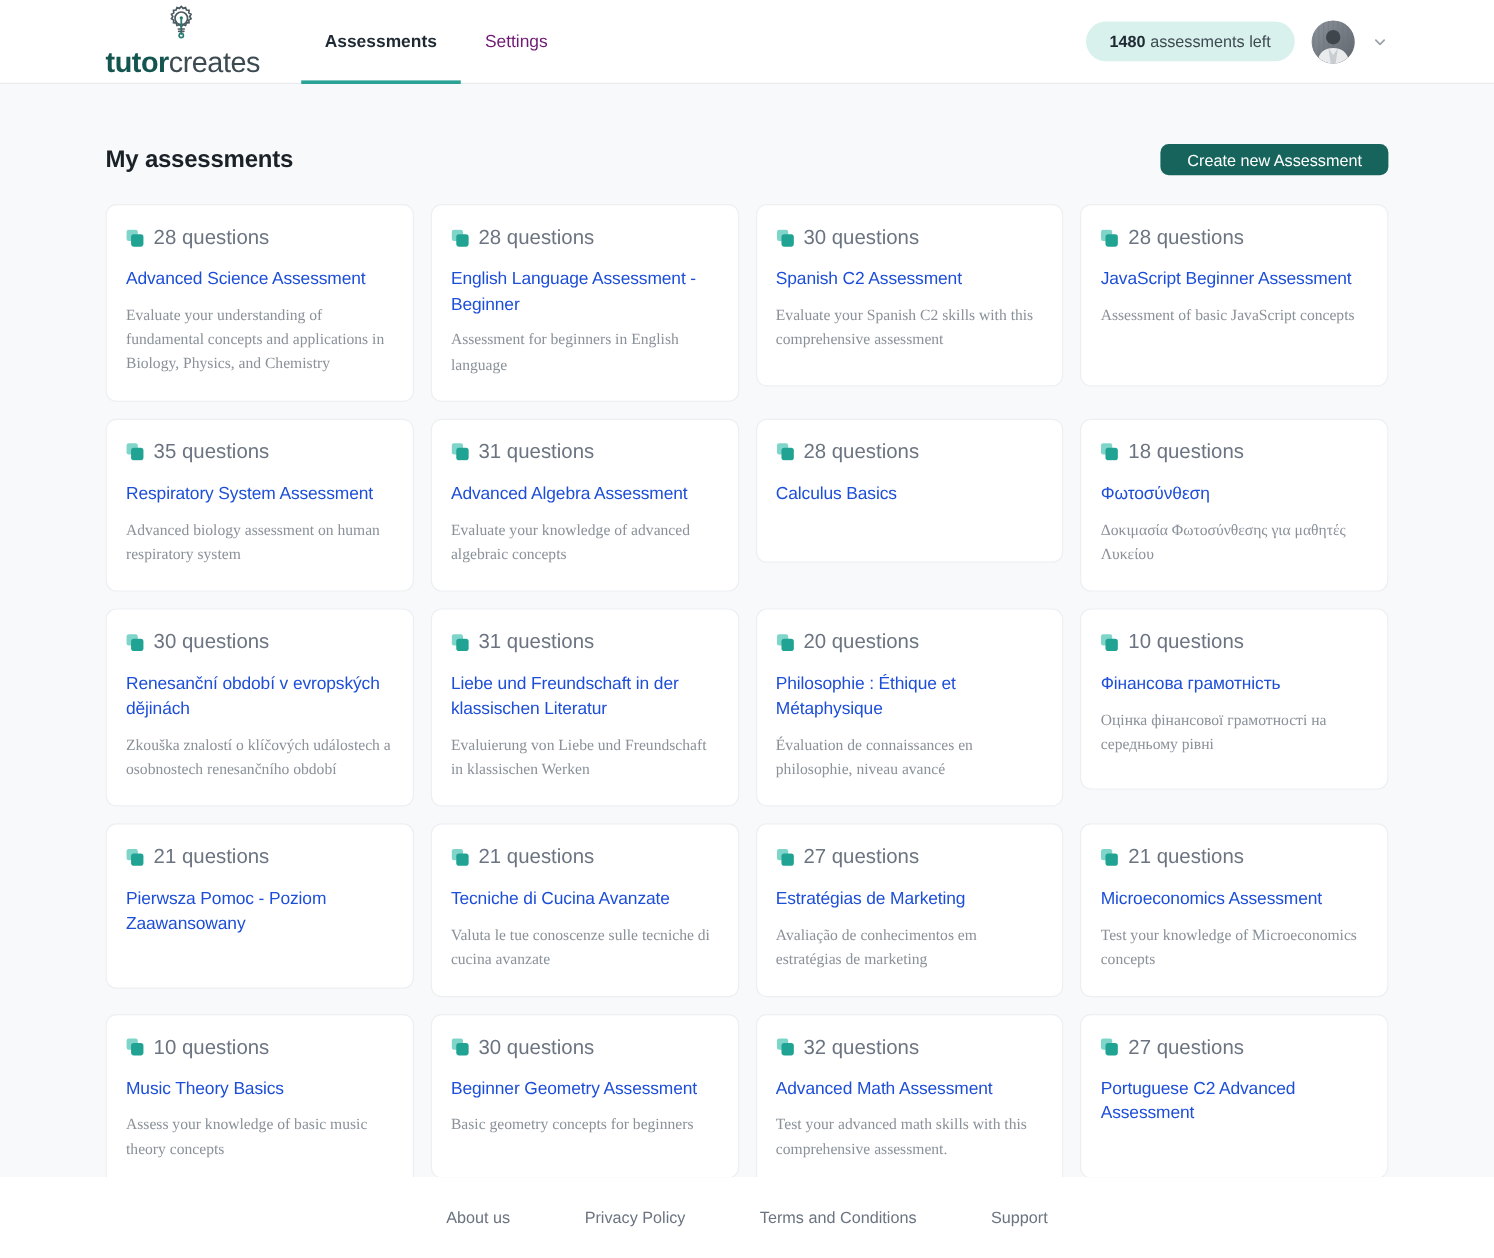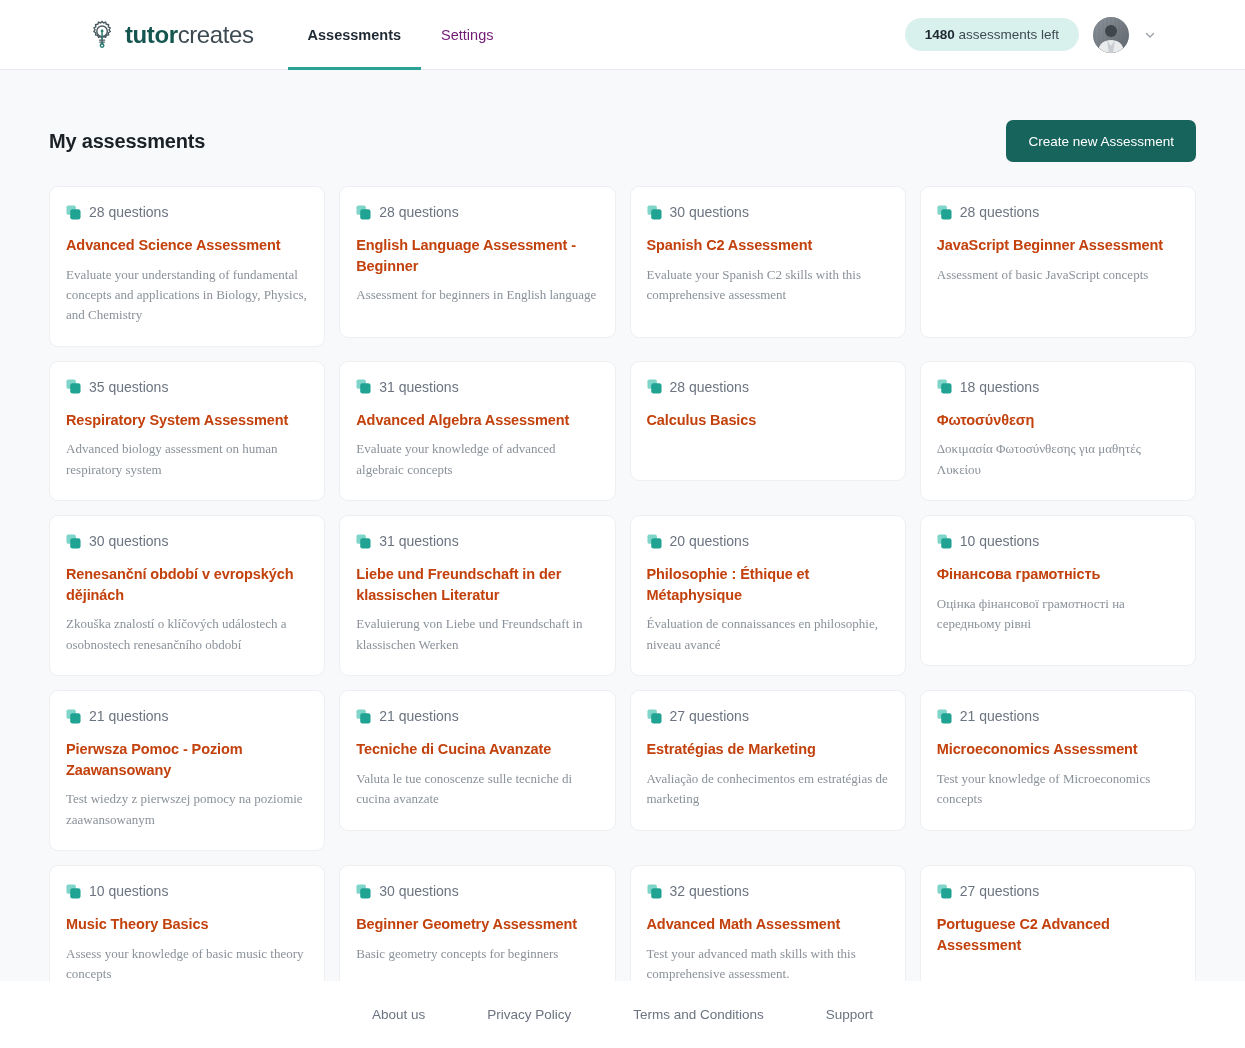--- a/index.html
+++ b/index.html
@@ -26,20 +26,21 @@
     align-items: center;
     padding: 0 88px 0 88px;
     position: relative;
   }
 
   .brand {
     display: flex;
     align-items: center;
     gap: 7px;
     cursor: pointer;
+    flex-direction: column;
   }
   .brand-mark {
     width: 30px;
     height: 30px;
     display: block;
     flex: 0 0 auto;
   }
   .brand-text {
     font-size: 24px;
     letter-spacing: -0.4px;
@@ -111,21 +112,21 @@
     width: 14px;
     height: 14px;
     cursor: pointer;
     color: #9aa1a8;
   }
 
   
   .main {
     background: #f8f9fb;
     height: 911px;
-    padding: 0 49px;
+    padding: 0 88px;
     overflow: hidden;
   }
 
   .page-head {
     display: flex;
     align-items: center;
     justify-content: space-between;
     padding-top: 50px;
     padding-bottom: 24px;
   }
@@ -136,21 +137,21 @@
     letter-spacing: -0.2px;
   }
   .primary-btn {
     background: #17645c;
     color: #ffffff;
     border: none;
     border-radius: 7px;
     font-size: 13.5px;
     font-family: "Liberation Sans", sans-serif;
     padding: 0 22px;
-    height: 42px;
+    height: 26px;
     cursor: pointer;
     white-space: nowrap;
   }
 
   .grid {
     display: grid;
     grid-template-columns: repeat(4, 1fr);
     column-gap: 14px;
     row-gap: 14px;
     align-items: start;
@@ -164,27 +165,27 @@
     cursor: pointer;
   }
   .card-meta {
     display: flex;
     align-items: center;
     gap: 8px;
     margin-bottom: 15px;
   }
   .copy-icon { width: 15px; height: 15px; flex: 0 0 auto; display: block; }
   .card-qty {
-    font-size: 14px;
+    font-size: 17px;
     color: #6b7480;
   }
   .card-title {
     font-size: 14.5px;
-    font-weight: 700;
-    color: #c2410c;
+    font-weight: 400;
+    color: #1d4ed8;
     line-height: 1.42;
     letter-spacing: -0.1px;
     margin-bottom: 9px;
   }
   .card-desc {
     font-size: 13px;
     color: #8a9199;
     line-height: 1.57;
     font-family: Liberation Serif, serif;
   }
@@ -457,21 +458,20 @@
       <div class="card-meta">
         <span>
             <svg class="copy-icon" viewBox="0 0 16 16">
               <rect x="0.5" y="0.5" width="10" height="10" rx="2" fill="#7fd5c9"></rect>
               <rect x="4.5" y="4.5" width="11" height="11" rx="2.5" fill="#21a393"></rect>
             </svg>
           </span>
         <span class="card-qty">21 questions</span>
       </div>
       <div class="card-title">Pierwsza Pomoc - Poziom Zaawansowany</div>
-      <div class="card-desc">Test wiedzy z pierwszej pomocy na poziomie zaawansowanym</div>
     </div>
     <div class="card">
       <div class="card-meta">
         <span>
             <svg class="copy-icon" viewBox="0 0 16 16">
               <rect x="0.5" y="0.5" width="10" height="10" rx="2" fill="#7fd5c9"></rect>
               <rect x="4.5" y="4.5" width="11" height="11" rx="2.5" fill="#21a393"></rect>
             </svg>
           </span>
         <span class="card-qty">21 questions</span>

